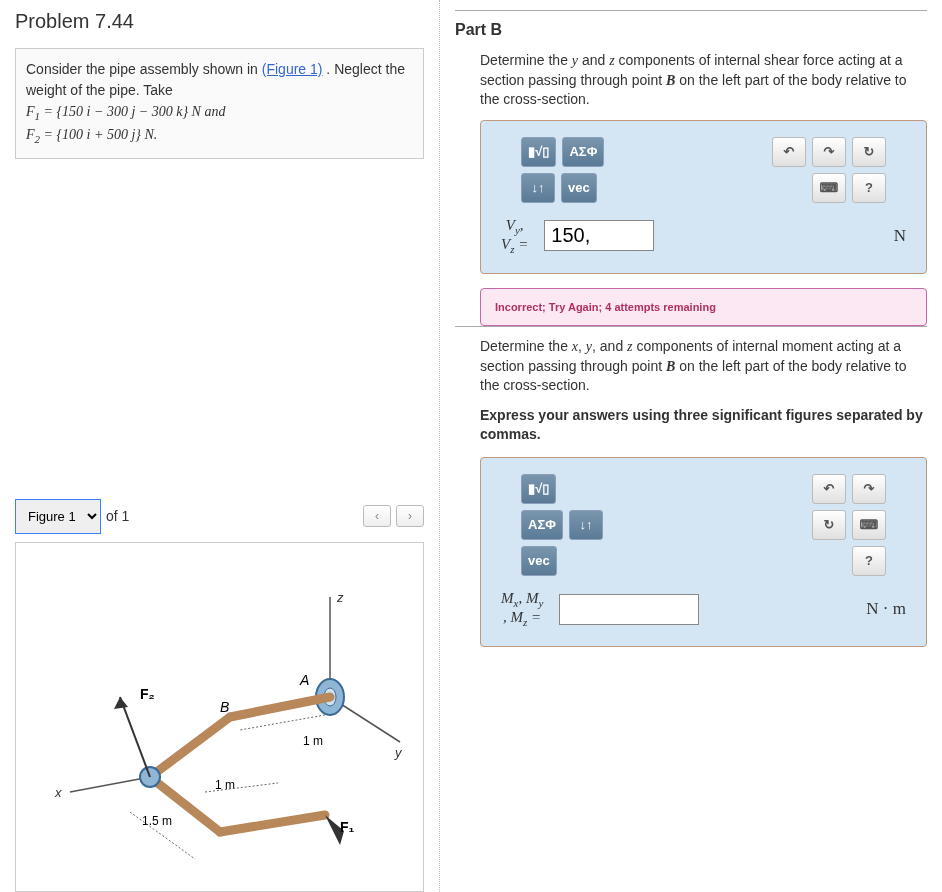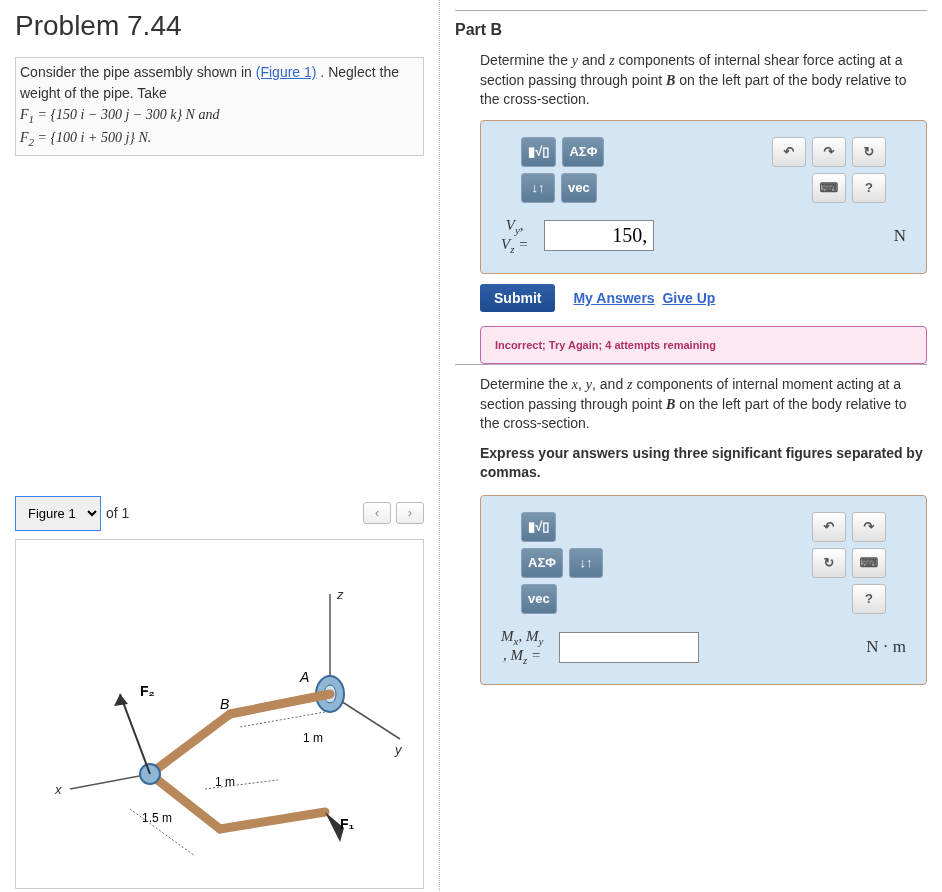--- a/index.html
+++ b/index.html
@@ -1,42 +1,42 @@
 <!DOCTYPE html>
 <html><head>
 <meta charset="utf-8">
 <style>
 * { box-sizing: border-box; margin: 0; padding: 0; }
 body { font-family: Arial, Helvetica, sans-serif; font-size: 14px; color: #333; background: #fff; width: 942px; }
 .container { display: flex; width: 942px; }
 .left-col { width: 440px; padding: 10px 15px; border-right: 1px dotted #bbb; }
 .right-col { width: 502px; padding: 10px 15px; }
-.problem-title { font-size: 28px; font-weight: normal; margin-bottom: 15px; }
-.problem-box { border: 1px solid #ccc; padding: 4px; background: #fafafa; margin-bottom: 20px; line-height: 1.5; }
+.problem-title { font-size: 20px; font-weight: normal; margin-bottom: 15px; }
+.problem-box { border: 1px solid #ccc; padding: 10px; background: #fafafa; margin-bottom: 20px; line-height: 1.5; }
 .problem-box .link { color: #3366cc; text-decoration: underline; cursor: pointer; }
 .math { font-family: 'Times New Roman', serif; font-style: italic; }
 .mathbold { font-weight: bold; }
 .figure-header { display: flex; align-items: center; gap: 5px; margin-top: 340px; margin-bottom: 8px; }
 .figure-header select { border: 1px solid #3b82f6; padding: 8px; font-size: 13px; }
 .nav-btn { width: 28px; height: 22px; border: 1px solid #bbb; background: linear-gradient(#fff,#eee); border-radius: 3px; display: flex; align-items: center; justify-content: center; font-size: 12px; color: #888; }
 .figure-box { border: 1px solid #ccc; padding: 10px; height: 350px; display: flex; align-items: center; justify-content: center; background: #fff; }
 .part { }
 .part-hr { border: none; border-top: 1px solid #aaa; margin-bottom: 10px; }
 .part-title { font-size: 16px; font-weight: bold; margin: 6px 0 12px 0; }
 .part-desc { padding-left: 25px; margin-bottom: 10px; line-height: 1.4; }
 .part-instr { padding-left: 25px; font-weight: bold; margin-bottom: 12px; line-height: 1.4; }
 .answer-box { margin-left: 25px; border: 1px solid #c2987a; background: #d4e5f3; border-radius: 4px; padding: 10px; }
 .toolbar { display: flex; gap: 6px; align-items: center; padding: 6px 30px; flex-wrap: wrap; }
 .toolbar-row2 { padding: 0px 30px 6px 30px; display:flex; gap:6px; align-items:center; }
 .tbtn { height: 30px; min-width: 34px; border: 1px solid #8aa0b8; background: linear-gradient(#7a96ae,#5a7a96); color: #fff; border-radius: 3px; display: flex; align-items: center; justify-content: center; font-size: 13px; padding: 0 6px; font-weight: bold; }
 .tbtn.light { background: linear-gradient(#fff,#e0e0e0); color: #555; border-color:#bbb; }
 .spacer { flex: 1; }
 .answer-line { display: flex; align-items: center; padding: 8px 10px; gap: 16px; }
 .answer-label { font-family: 'Times New Roman', serif; font-style: italic; font-size: 15px; line-height: 1.1; text-align:center; }
-.answer-input { border: 1px solid #888; font-size: 20px; padding: 3px 6px; width: 110px; font-family: Liberation Serif, serif; text-align: right; }
+.answer-input { border: 1px solid #888; font-size: 20px; padding: 3px 6px; width: 110px; font-family: Liberation Sans, sans-serif; }
 .answer-unit { font-family: 'Times New Roman', serif; font-size: 17px; margin-left: auto; }
 .submit-row { margin-left: 25px; margin-top: 10px; display: flex; align-items: center; gap: 18px; }
 .submit-btn { background: linear-gradient(#2f5fa8,#1d4a90); color: #fff; font-weight: bold; border: none; border-radius: 3px; padding: 6px 14px; font-size: 14px; }
 .answer-link { color: #3366cc; text-decoration: underline; font-weight: bold; font-size: 14px; }
 .feedback { margin: 14px 0 0 25px; border: 1px solid #c668a5; background: #fce8f3; border-radius: 4px; padding: 12px 14px; color: #b03060; font-weight: bold; font-size: 11px; }
 sub{font-size:11px;}
 </style>
 </head>
 <body>
 
@@ -111,24 +111,20 @@
           <div class="spacer"></div>
           <div class="tbtn light">⌨</div>
           <div class="tbtn light">?</div>
         </div>
         <div class="answer-line">
           <div class="answer-label">V<sub>y</sub>,<br>V<sub>z</sub> =</div>
           <input class="answer-input" value="150," style="">
           <div class="answer-unit">N</div>
         </div>
       </div>
-      <div class="submit-row">
-        <button class="submit-btn">Submit</button>
-        <span><a class="answer-link">My Answers</a>&nbsp;&nbsp;<a class="answer-link">Give Up</a></span>
-      </div>
       <div class="feedback">Incorrect; Try Again; 4 attempts remaining</div>
     </div>
 
     <div class="part">
       <hr class="part-hr">
       <div class="part-desc">
         Determine the <span class="math">x</span>, <span class="math">y</span>, and <span class="math">z</span> components of internal moment acting at a section passing through point <span class="math mathbold">B</span> on the left part of the body relative to the cross-section.
       </div>
       <div class="part-instr">Express your answers using three significant figures separated by commas.</div>
       <div class="answer-box">

